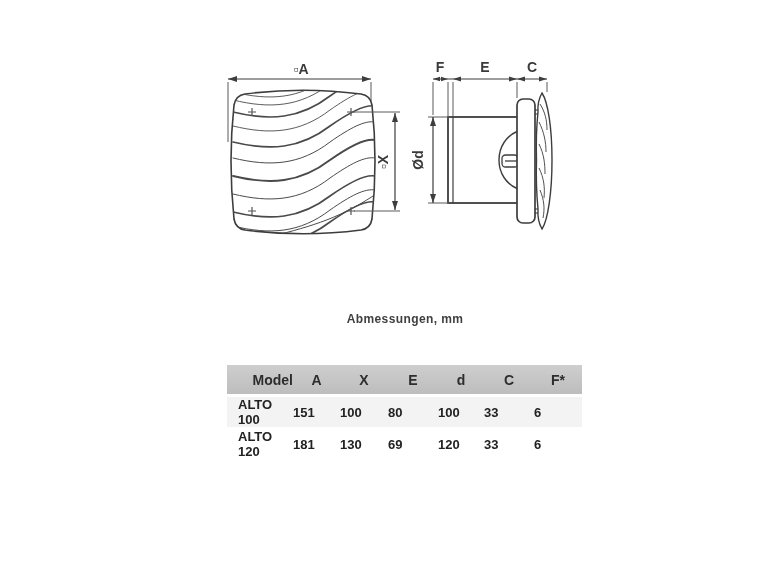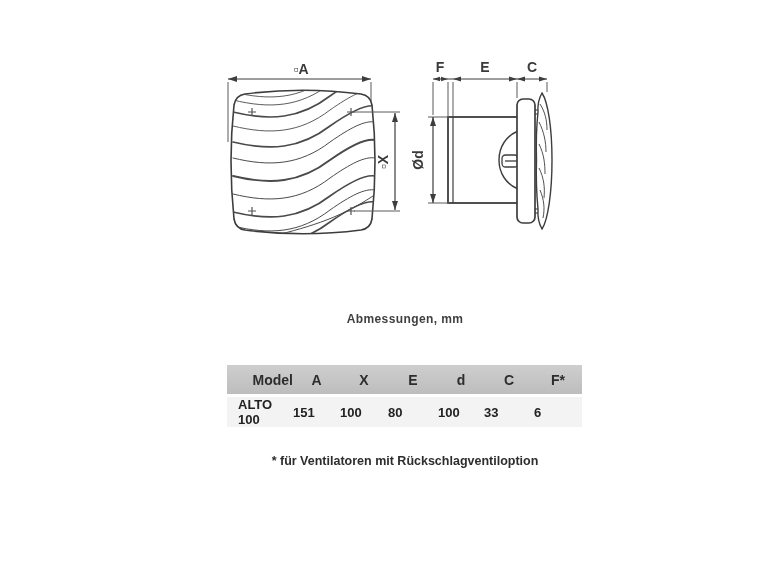--- a/index.html
+++ b/index.html
@@ -185,18 +185,26 @@
     <tbody>
       <tr class="row-odd">
         <td class="model-cell">ALTO 100</td>
         <td>151</td>
         <td>100</td>
         <td>80</td>
         <td>100</td>
         <td>33</td>
         <td>6</td>
       </tr>
+      <tr>
+        <td class="model-cell">ALTO 120</td>
+        <td>181</td>
+        <td>130</td>
+        <td>69</td>
+        <td>120</td>
+        <td>33</td>
+        <td>6</td>
+      </tr>
     </tbody>
   </table>
 
-  <div class="footnote">* für Ventilatoren mit Rückschlagventiloption</div>
 
 </div>
 
 </body></html>

